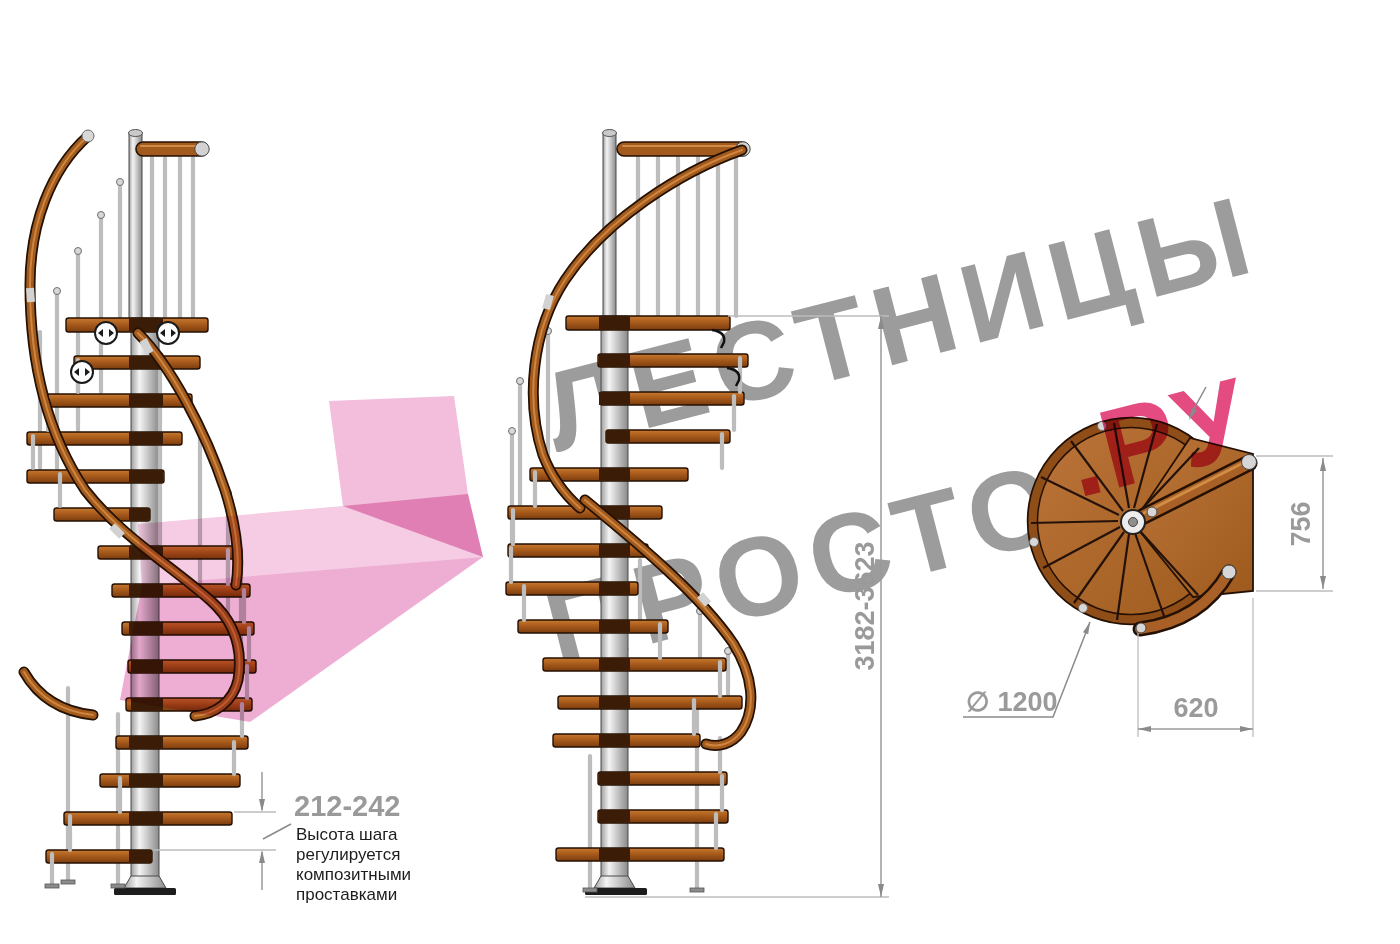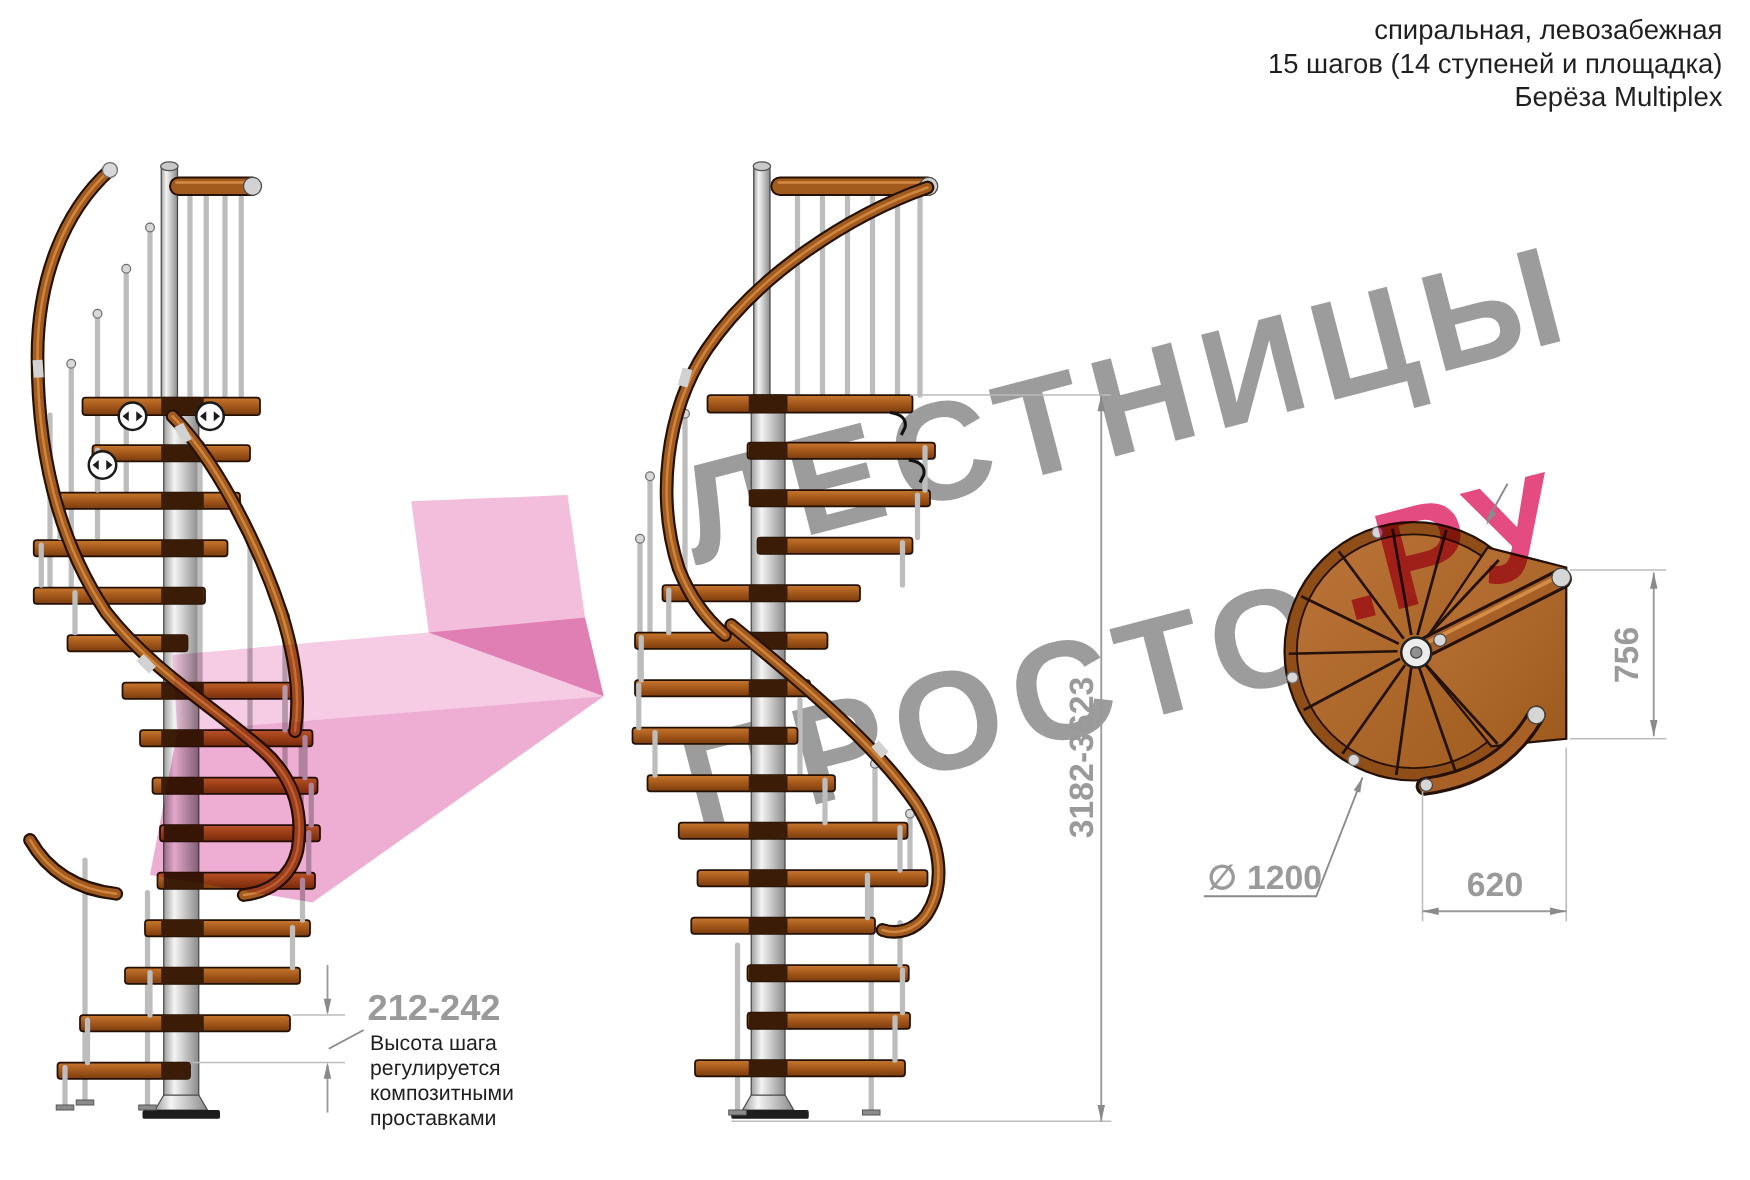--- a/index.html
+++ b/index.html
@@ -388,19 +388,14 @@
     <polygon class="pinkfacet" points="343,506 468,494 483,557" fill="#e99fc9"></polygon>
     <text class="wmkp" transform="translate(1078,498) rotate(-14.5)">.РУ</text>
   </g>
 
   <g>
     <line class="ld" x1="1206" y1="387" x2="1190" y2="416"></line>
     <polygon class="ar" points="1189,420 1197,410.6 1192,408"></polygon>
   </g>
 </svg>
 
-<div id="hdr">
-  <div>спиральная, левозабежная</div>
-  <div>15 шагов (14 ступеней и площадка)</div>
-  <div>Берёза Multiplex</div>
+
 </div>
 
-</div>
-
 </body></html>

